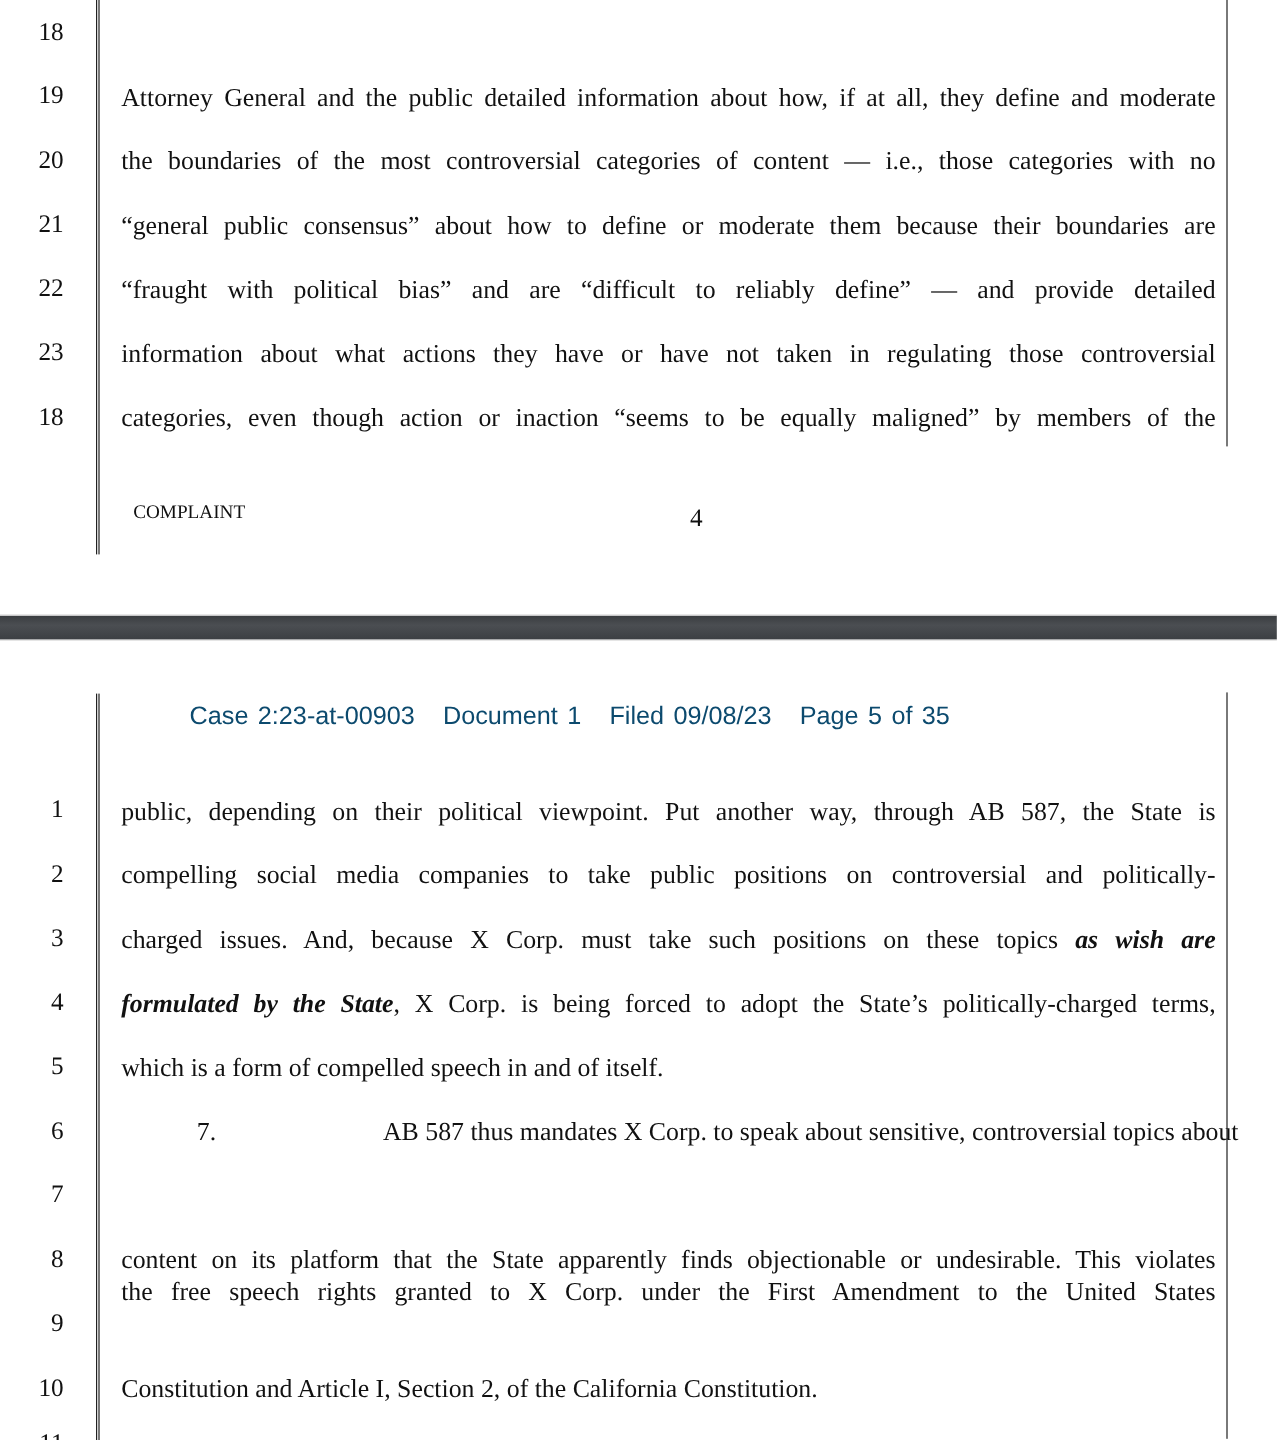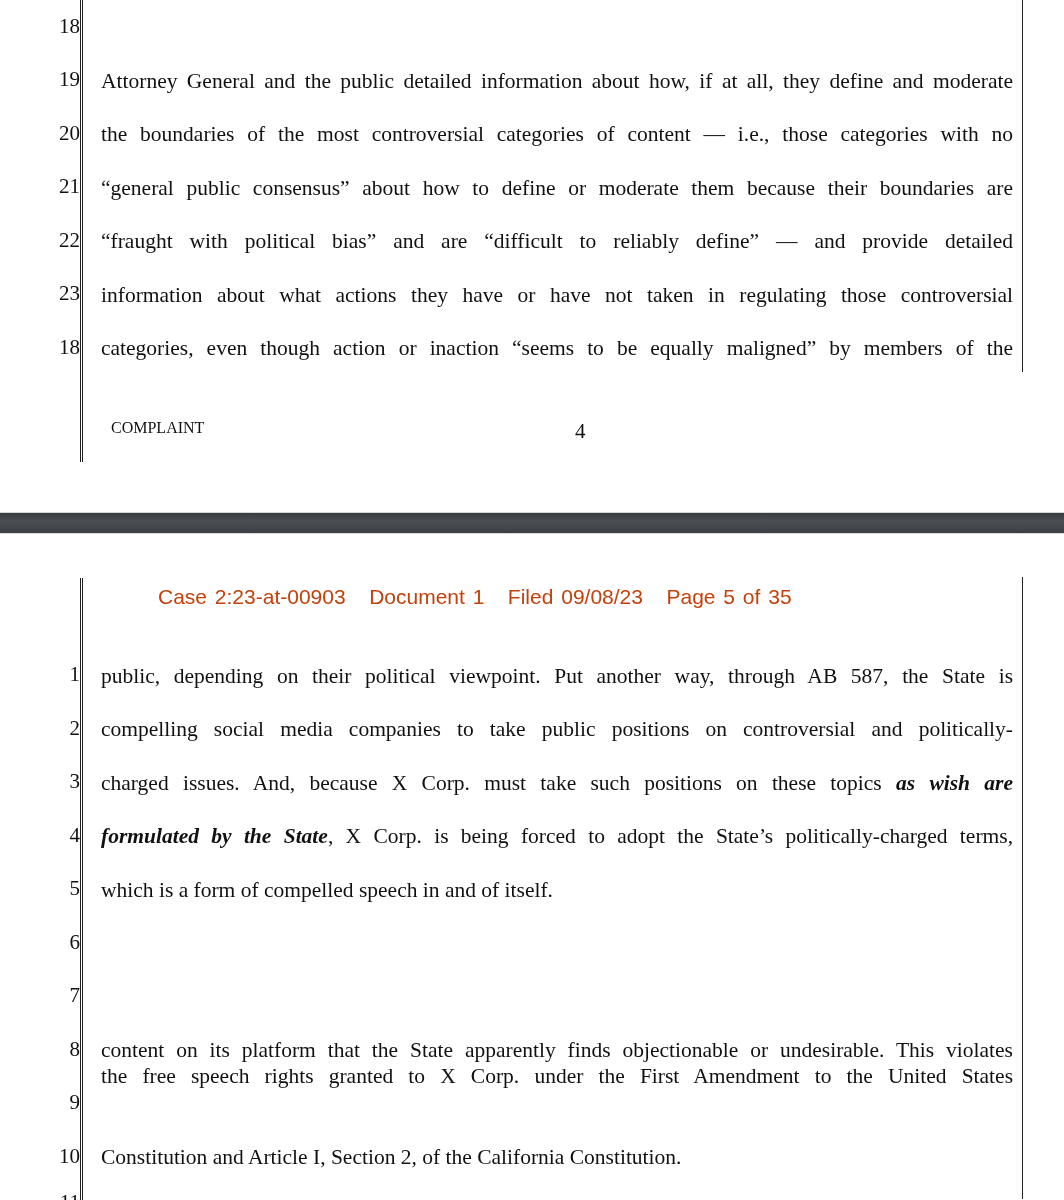--- a/index.html
+++ b/index.html
@@ -19,21 +19,21 @@
       border-left: 1px solid #222; border-right: 1px solid #222;
       box-sizing: content-box; width: 1px;
     }
     .page-top .rule-left { top: 0; height: 462px; }
     .page-bottom .rule-left { top: 44px; height: 622px; }
     .rule-right { position: absolute; left: 1022px; width: 1px; background: #222; }
     .page-top .rule-right { top: 0; height: 372px; }
     .page-bottom .rule-right { top: 43px; height: 622px; }
 
     .line-num {
-      position: absolute; left: 32px; width: 48px; text-align: right;
+      position: absolute; left: 5px; width: 48px; text-align: right;
       font-size: 21px; line-height: 24px; color: #111;
     }
     .text-line {
       position: absolute; left: 101px; width: 912px;
       font-size: 21.5px; line-height: 24px;
       text-align: justify; text-align-last: justify;
       white-space: nowrap;
     }
     .text-line.last { text-align-last: left; }
     .text-line .tab { display: inline-block; width: 139px; }
@@ -45,21 +45,21 @@
 
     .separator {
       position: absolute; left: 0; top: 512px; width: 1064px; height: 22px;
       background: linear-gradient(#3a3d40, #4b4e52 40%, #3c3f43);
       border-top: 1px solid #d8d8d8; border-bottom: 1px solid #d8d8d8;
       box-sizing: border-box;
     }
     .case-header {
       position: absolute; left: 158px; top: 51px;
       font-family: "Liberation Sans", "DejaVu Sans", sans-serif;
-      font-size: 21px; color: #c2410c; word-spacing: 2px; white-space: pre;
+      font-size: 21px; color: #0c4a6e; word-spacing: 2px; white-space: pre;
     }
   </style>
 </head>
 <body>
 
 <div class="page page-top">
   <div class="rule-left"></div>
   <div class="rule-right"></div>
 
   <div class="line-num" style="top:14px">18</div>
@@ -103,20 +103,21 @@
   <div class="line-num" style="top:235px">3</div>
   <div class="text-line" style="top:237px"><span>charged issues.  And, because X Corp. must take such positions on these topics </span><span class="bi">as wish are</span></div>
 
   <div class="line-num" style="top:289px">4</div>
   <div class="text-line" style="top:290px"><span class="bi">formulated by the State</span><span>, X Corp. is being forced to adopt the State’s politically-charged terms,</span></div>
 
   <div class="line-num" style="top:342px">5</div>
   <div class="text-line last" style="top:344px">which is a form of compelled speech in and of itself.</div>
 
   <div class="line-num" style="top:396px">6</div>
+  <div class="text-line" style="top:397px"><span class="indent">7.</span><span class="tab"></span><span>AB 587 thus mandates X Corp. to speak about sensitive, controversial topics about</span></div>
 
   <div class="line-num" style="top:449px">7</div>
 
   <div class="line-num" style="top:503px">8</div>
   <div class="text-line" style="top:504px">content on its platform that the State apparently finds objectionable or undesirable.  This violates</div>
 
   <div class="line-num" style="top:556px">9</div>
   <div class="text-line" style="top:530px">the free speech rights granted to X Corp. under the First Amendment to the United States</div>
 
   <div class="line-num" style="top:610px">10</div>

